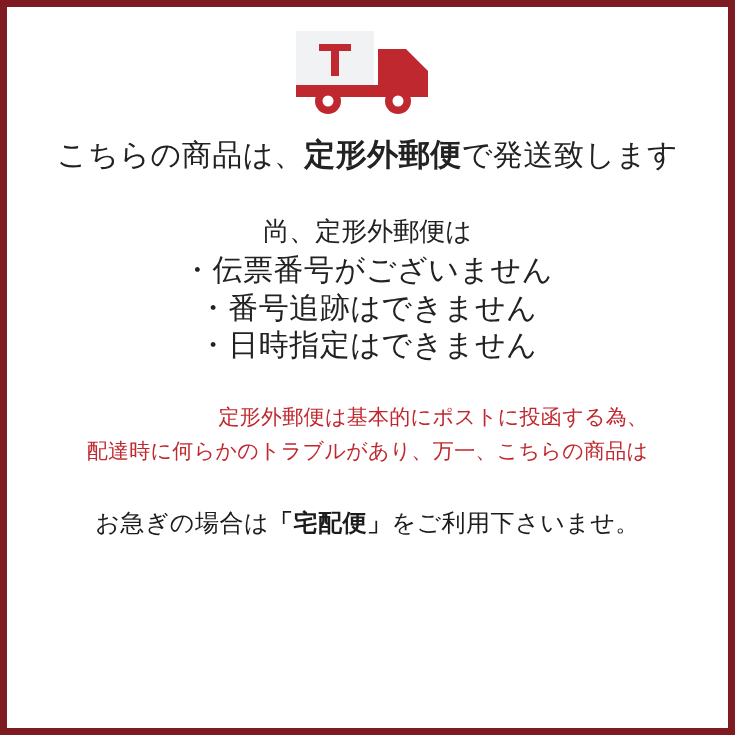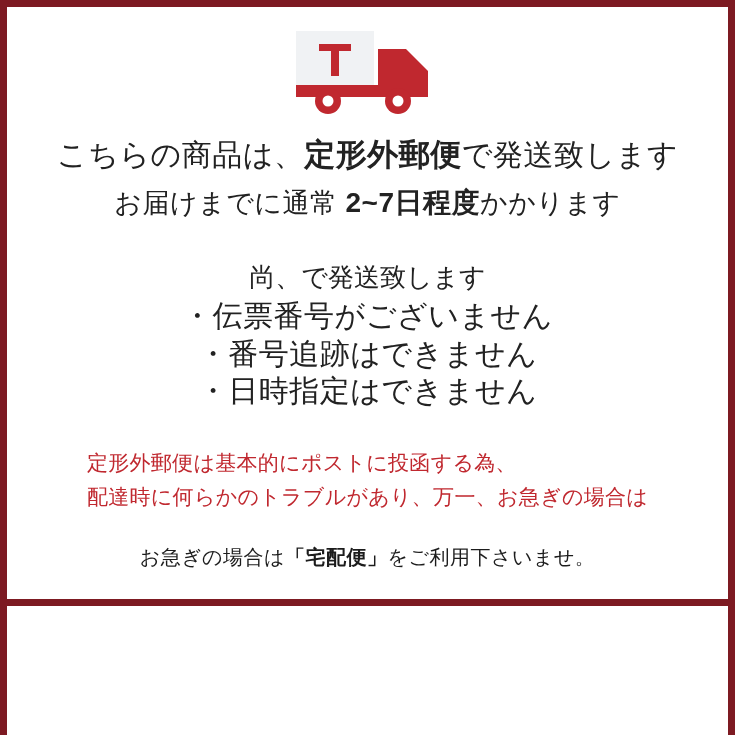--- a/index.html
+++ b/index.html
@@ -10,21 +10,21 @@
     width: 735px;
     height: 735px;
     background: #ffffff;
     font-family: "Liberation Sans", "DejaVu Sans", sans-serif;
     overflow: hidden;
   }
 
   .page {
     position: relative;
     width: 735px;
-    height: 606px;
+    height: 735px;
     box-sizing: border-box;
     background: #ffffff;
     display: flex;
     flex-direction: column;
     align-items: center;
   }
 
   
   .frame-edge {
     position: absolute;
@@ -82,28 +82,28 @@
     font-weight: 500;
     letter-spacing: 0.5px;
   }
   .bullet.first { margin-top: 4px; }
 
   .caution {
     margin-top: 36px;
     color: #c0282f;
     font-size: 21px;
     line-height: 1.62;
-    text-align: left;
+    text-align: right;
     letter-spacing: 0.3px;
   }
   .caution div { white-space: nowrap; }
 
   .closing {
-    margin-top: 31px;
-    font-size: 20px;
+    margin-top: 40px;
+    font-size: 24px;
     letter-spacing: 0.5px;
     color: #1c1c1c;
   }
   .closing .strong {
     font-weight: bold;
   }
 </style>
 </head>
 <body>
 
@@ -132,32 +132,29 @@
       <circle cx="36" cy="74" r="5.5" fill="#ffffff"></circle>
       <circle cx="106" cy="74" r="13" fill="#c0282f"></circle>
       <circle cx="106" cy="74" r="5.5" fill="#ffffff"></circle>
     </svg>
   </div>
 
   <div class="line lead1">
     <span>こちらの商品は、</span><span class="em-bold">定形外郵便</span><span>で発送致します</span>
   </div>
 
-  <div class="line lead2">
-    <span>お届けまでに通常 </span><span class="em-bold-2">2~7日程度</span><span>かかります</span>
-  </div>
 
-  <div class="line sub-head">尚、で発送致します</div>
+  <div class="line sub-head">尚、定形外郵便は</div>
 
   <div class="line bullet first">・伝票番号がございません</div>
   <div class="line bullet">・番号追跡はできません</div>
   <div class="line bullet">・日時指定はできません</div>
 
   <div class="caution">
     <div>定形外郵便は基本的にポストに投函する為、</div>
-    <div>配達時に何らかのトラブルがあり、万一、お急ぎの場合は</div>
+    <div>配達時に何らかのトラブルがあり、万一、こちらの商品は</div>
   </div>
 
   <div class="line closing">
     <span>お急ぎの場合は</span><span class="strong">「宅配便」</span><span>をご利用下さいませ。</span>
   </div>
 
 </div>
 
 </body></html>

